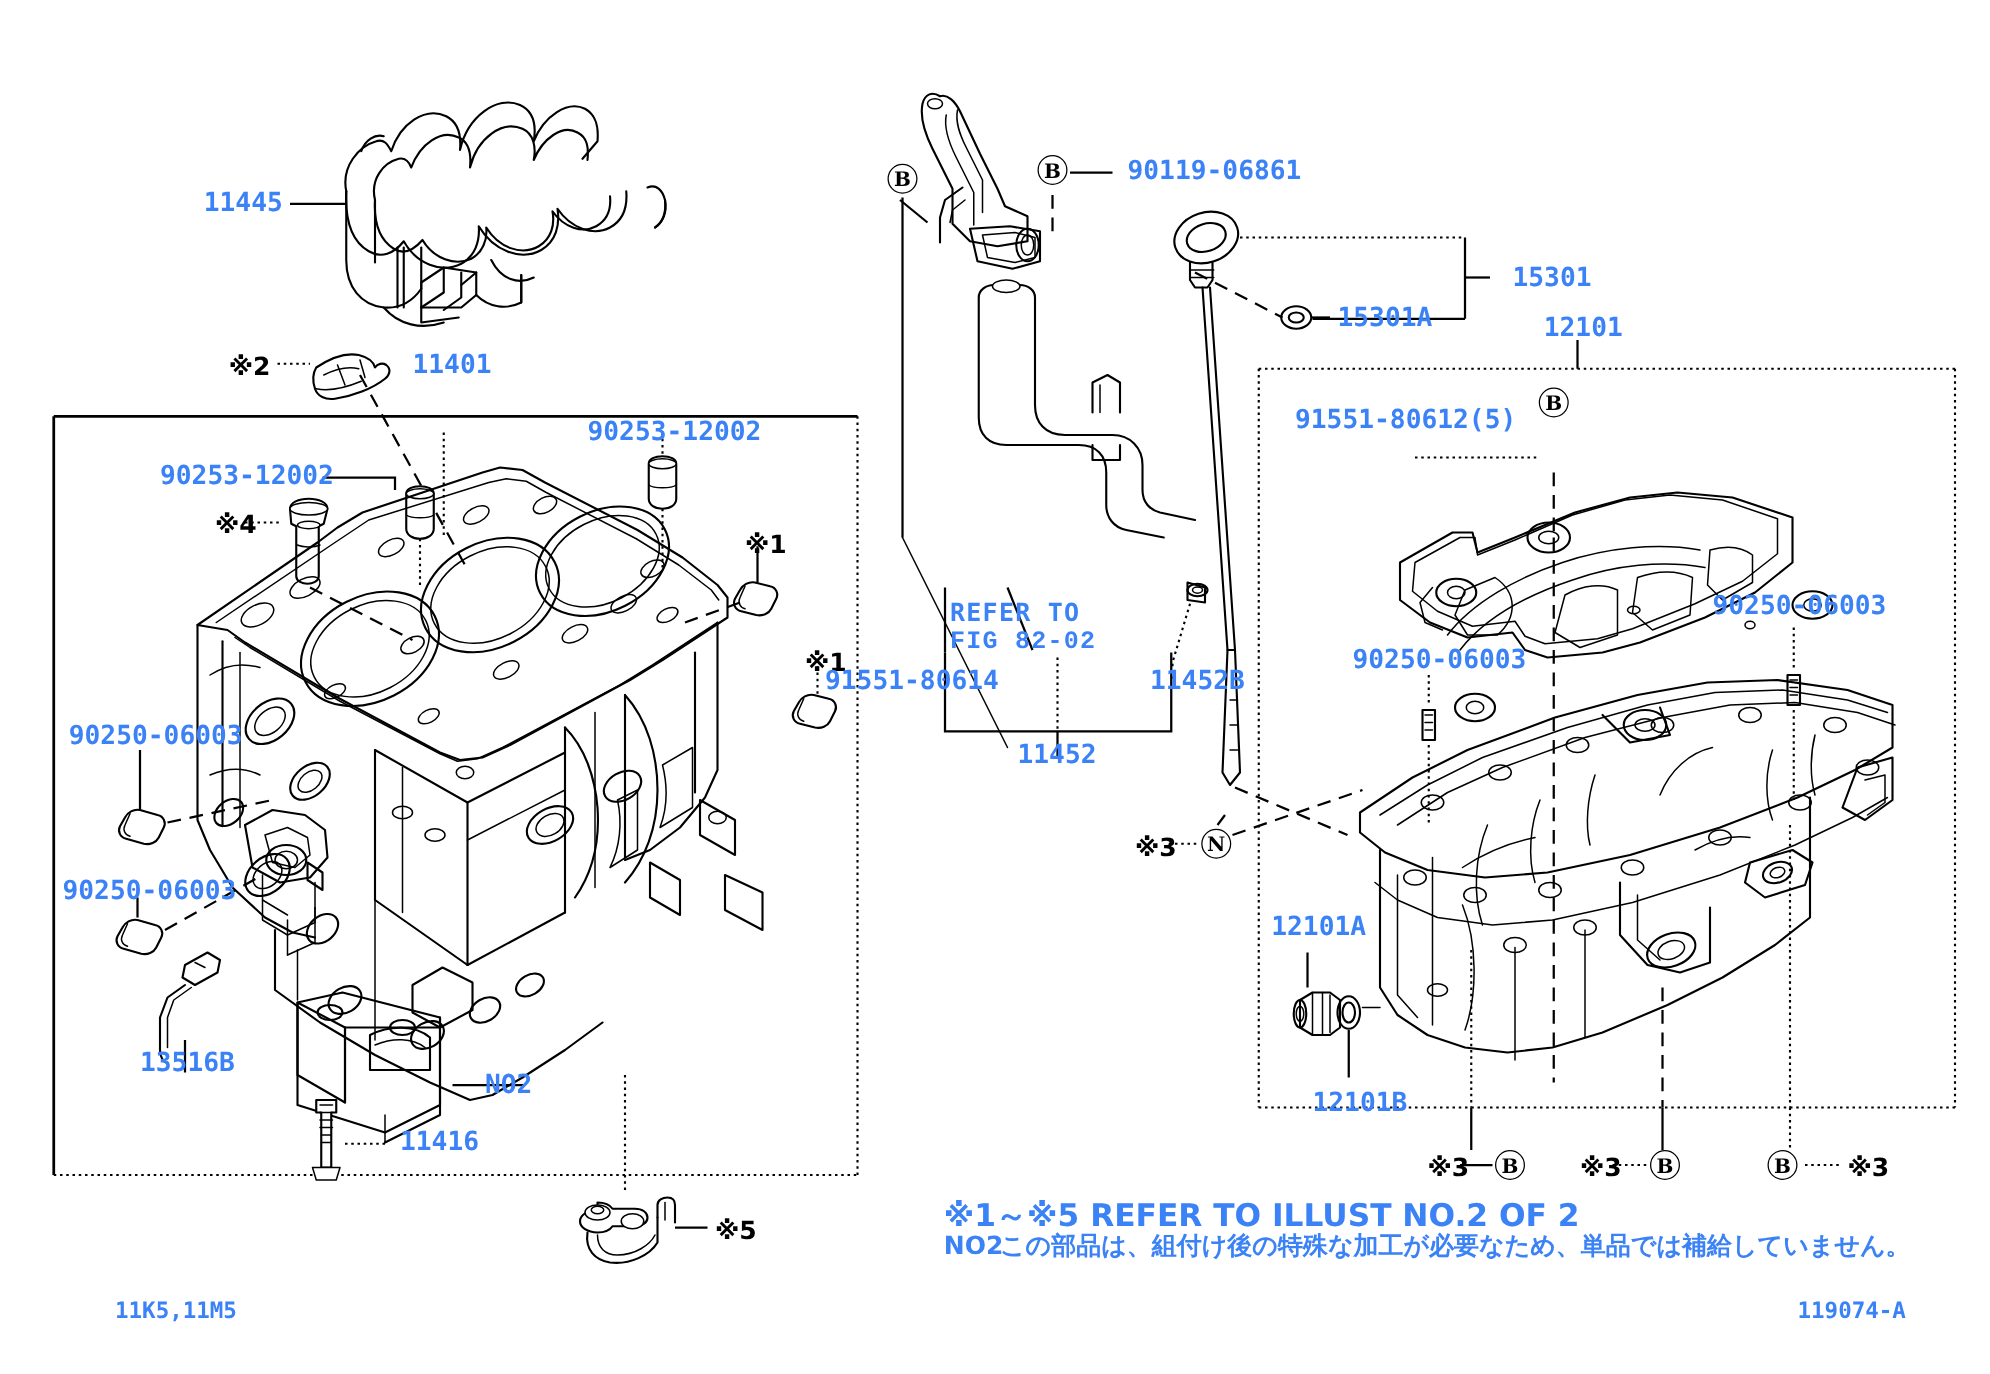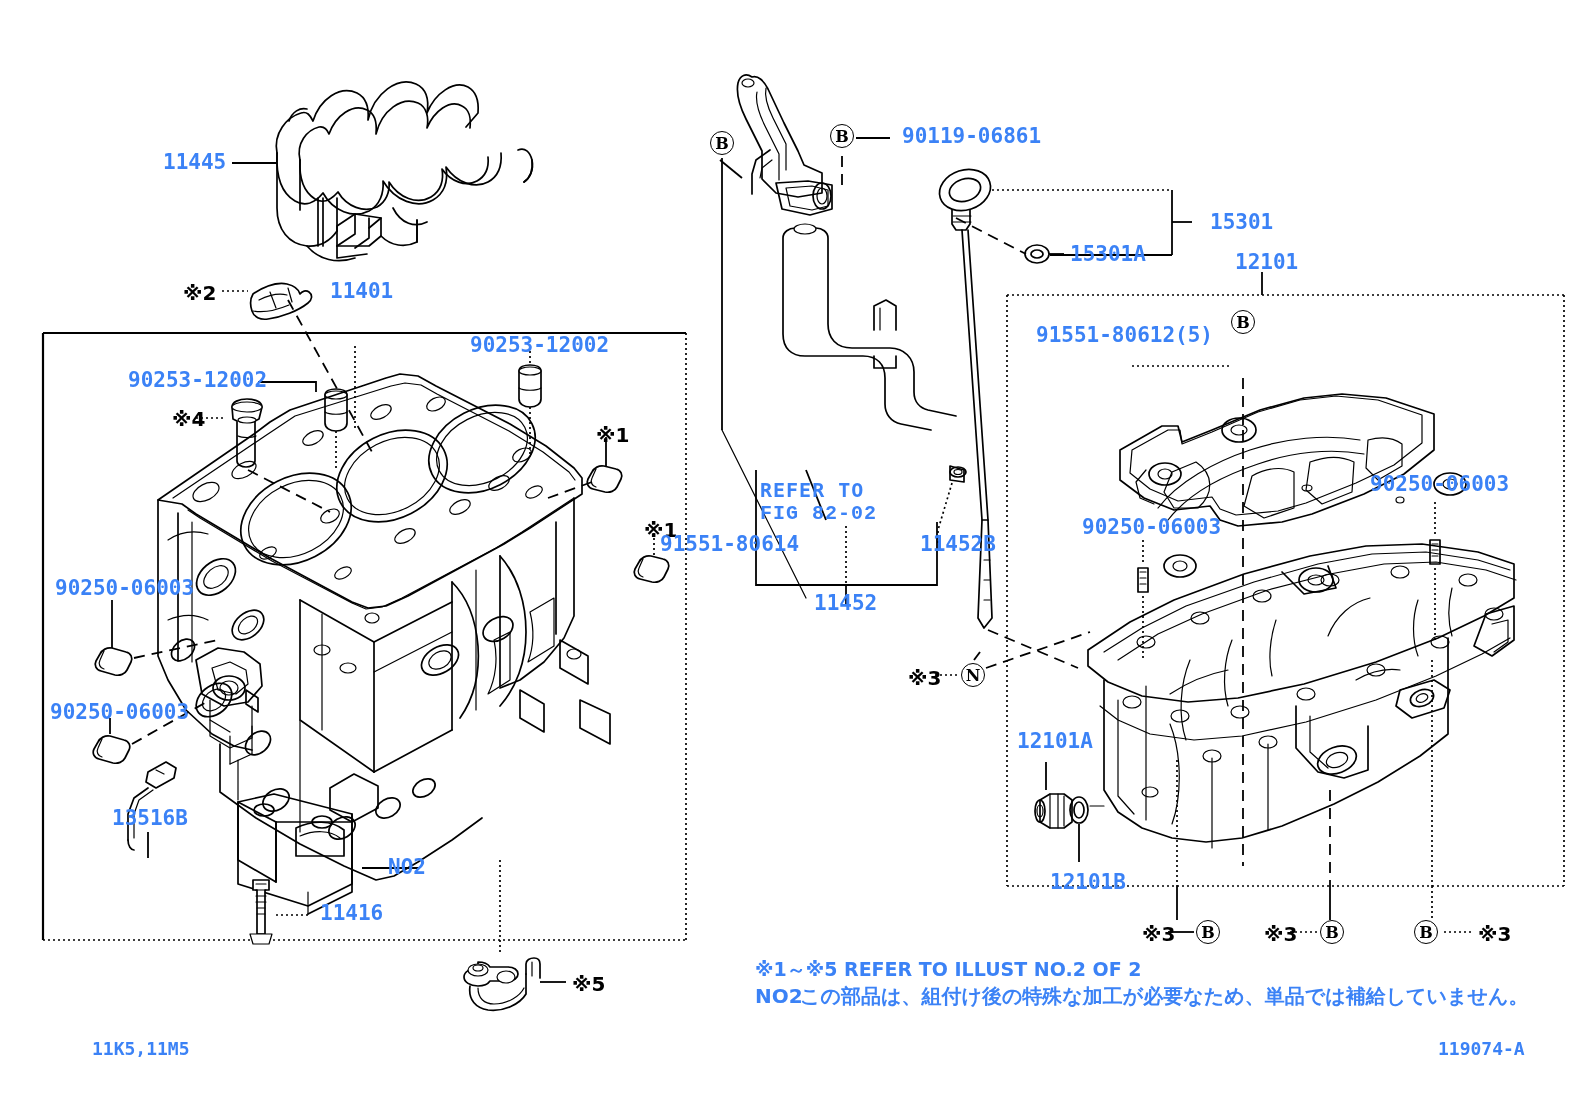--- a/index.html
+++ b/index.html
@@ -18,21 +18,21 @@
     color:#3b82f6;
     white-space:nowrap;
     line-height:1;
     font-weight:bold;
     letter-spacing:0px;
   }
   .lbl.n{font-size:21px;}
   .lbl.ref{font-size:20px;letter-spacing:1px;}
   .lbl.foot{
      font-family:"DejaVu Sans","Liberation Sans",sans-serif;
-     font-size:19px;font-weight:bold;
+     font-size:25px;font-weight:bold;
   }
   .lbl.footjp{
      font-family:"DejaVu Sans","Liberation Sans",sans-serif;
      font-size:20px;font-weight:bold;
   }
   .lbl.corner{font-size:18px;font-weight:bold;}
   .mk{
     position:absolute;
     font-family:"DejaVu Sans","Liberation Sans",sans-serif;
     font-size:20px;font-weight:bold;color:#000;white-space:nowrap;
@@ -577,21 +577,21 @@
   <div class="lbl n" style="left:163px;top:152px;">11445</div>
   <div class="mk" style="left:183px;top:281px;">※2</div>
   <div class="lbl n" style="left:330px;top:281px;">11401</div>
   <div class="lbl n" style="left:470px;top:335px;">90253-12002</div>
   <div class="lbl n" style="left:128px;top:370px;">90253-12002</div>
   <div class="mk" style="left:172px;top:407px;">※4</div>
   <div class="mk" style="left:596px;top:423px;">※1</div>
   <div class="mk" style="left:644px;top:518px;">※1</div>
   <div class="lbl n" style="left:55px;top:578px;">90250-06003</div>
   <div class="lbl n" style="left:50px;top:702px;">90250-06003</div>
-  <div class="lbl n" style="left:112px;top:808px;">13516B</div>
+  <div class="lbl n" style="left:112px;top:840px;">13516B</div>
   <div class="lbl n" style="left:388px;top:857px;">NO2</div>
   <div class="lbl n" style="left:320px;top:903px;">11416</div>
   <div class="mk" style="left:572px;top:972px;">※5</div>
 
   <div class="lbl n" style="left:902px;top:126px;">90119-06861</div>
   <div class="lbl ref" style="left:760px;top:480px;">REFER TO</div>
   <div class="lbl ref" style="left:760px;top:504px;font-family:Liberation Mono, monospace;">FIG 82-02</div>
   <div class="lbl n" style="left:660px;top:534px;">91551-80614</div>
   <div class="lbl n" style="left:920px;top:534px;">11452B</div>
   <div class="lbl n" style="left:814px;top:593px;">11452</div>

